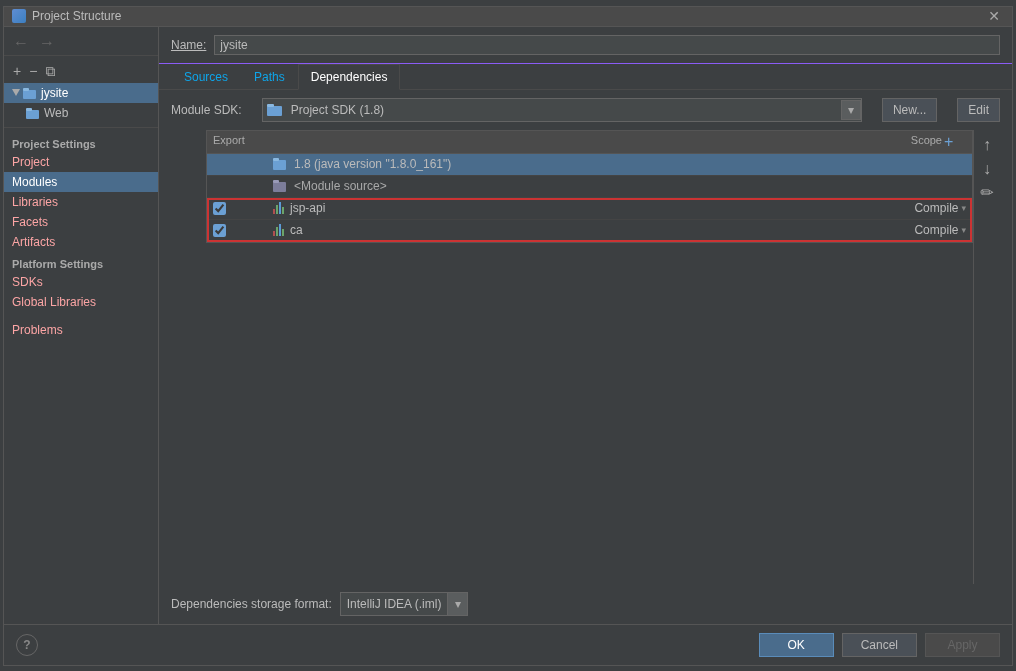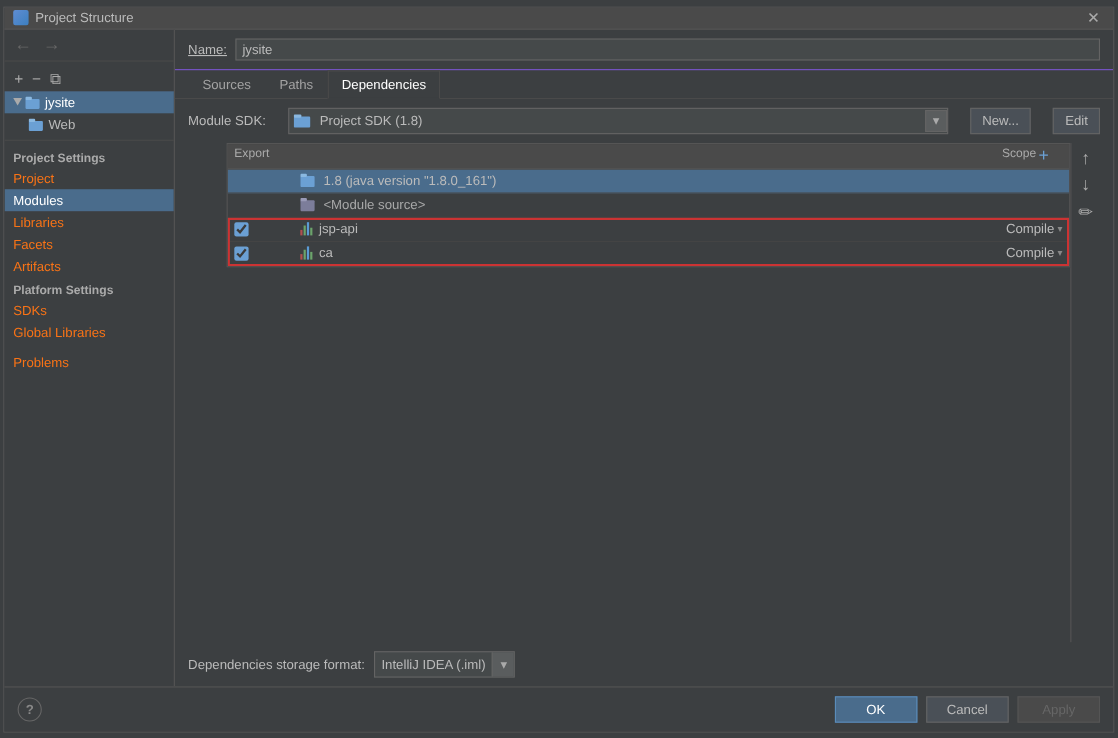--- a/index.html
+++ b/index.html
@@ -91,21 +91,21 @@
       font-weight: bold;
       color: #aaa;
       padding: 6px 8px 2px 8px;
       text-transform: none;
     }
     .tree-item {
       display: flex;
       align-items: center;
       padding: 3px 8px;
       cursor: pointer;
-      color: #f97316;
+      color: #fca5a5;
       font-size: 12px;
     }
     .tree-item.selected { background: #4a6c8c; color: #fff; }
     .tree-item-indent {
       display: flex;
       align-items: center;
       padding: 3px 8px 3px 20px;
       cursor: pointer;
       color: #bbb;
       font-size: 12px;
@@ -151,21 +151,21 @@
     }
     .tabs-bar {
       display: flex;
       padding: 0 12px;
       border-bottom: 1px solid #4a4a4a;
       background: #3c3f41;
     }
     .tab {
       padding: 5px 12px;
       cursor: pointer;
-      color: #a3a3a3;
+      color: #0ea5e9;
       font-size: 12px;
       border: 1px solid transparent;
       margin-bottom: -1px;
     }
     .tab.active {
       background: #3c3f41;
       border: 1px solid #4a4a4a;
       border-bottom: 1px solid #3c3f41;
       color: #fff;
     }

